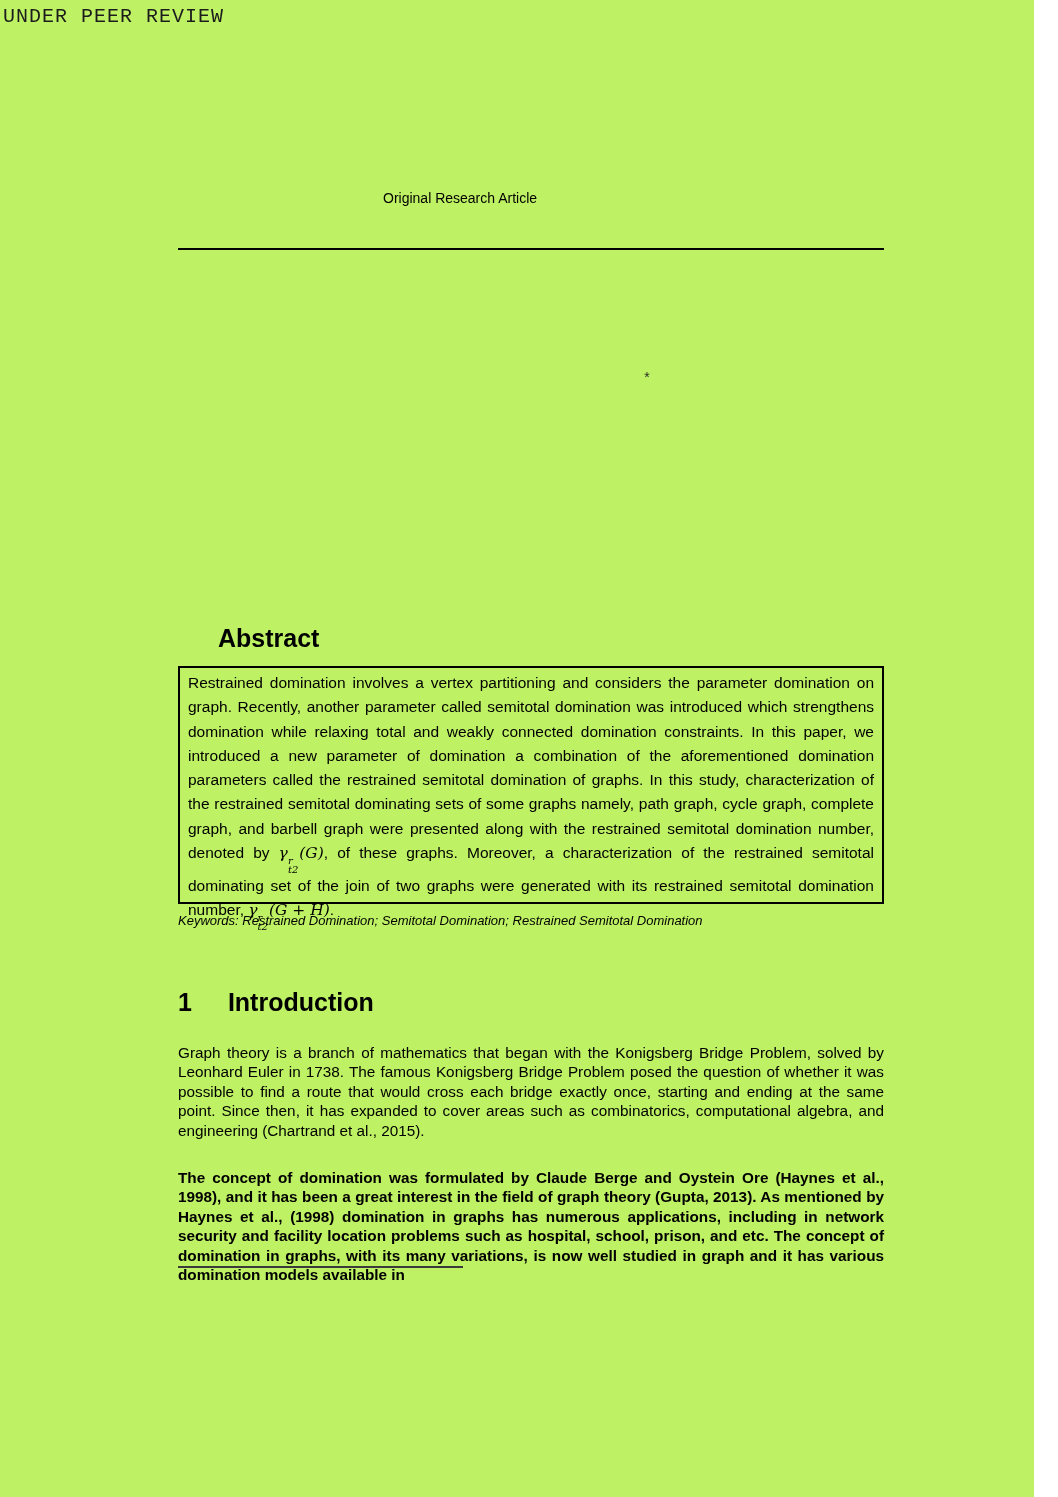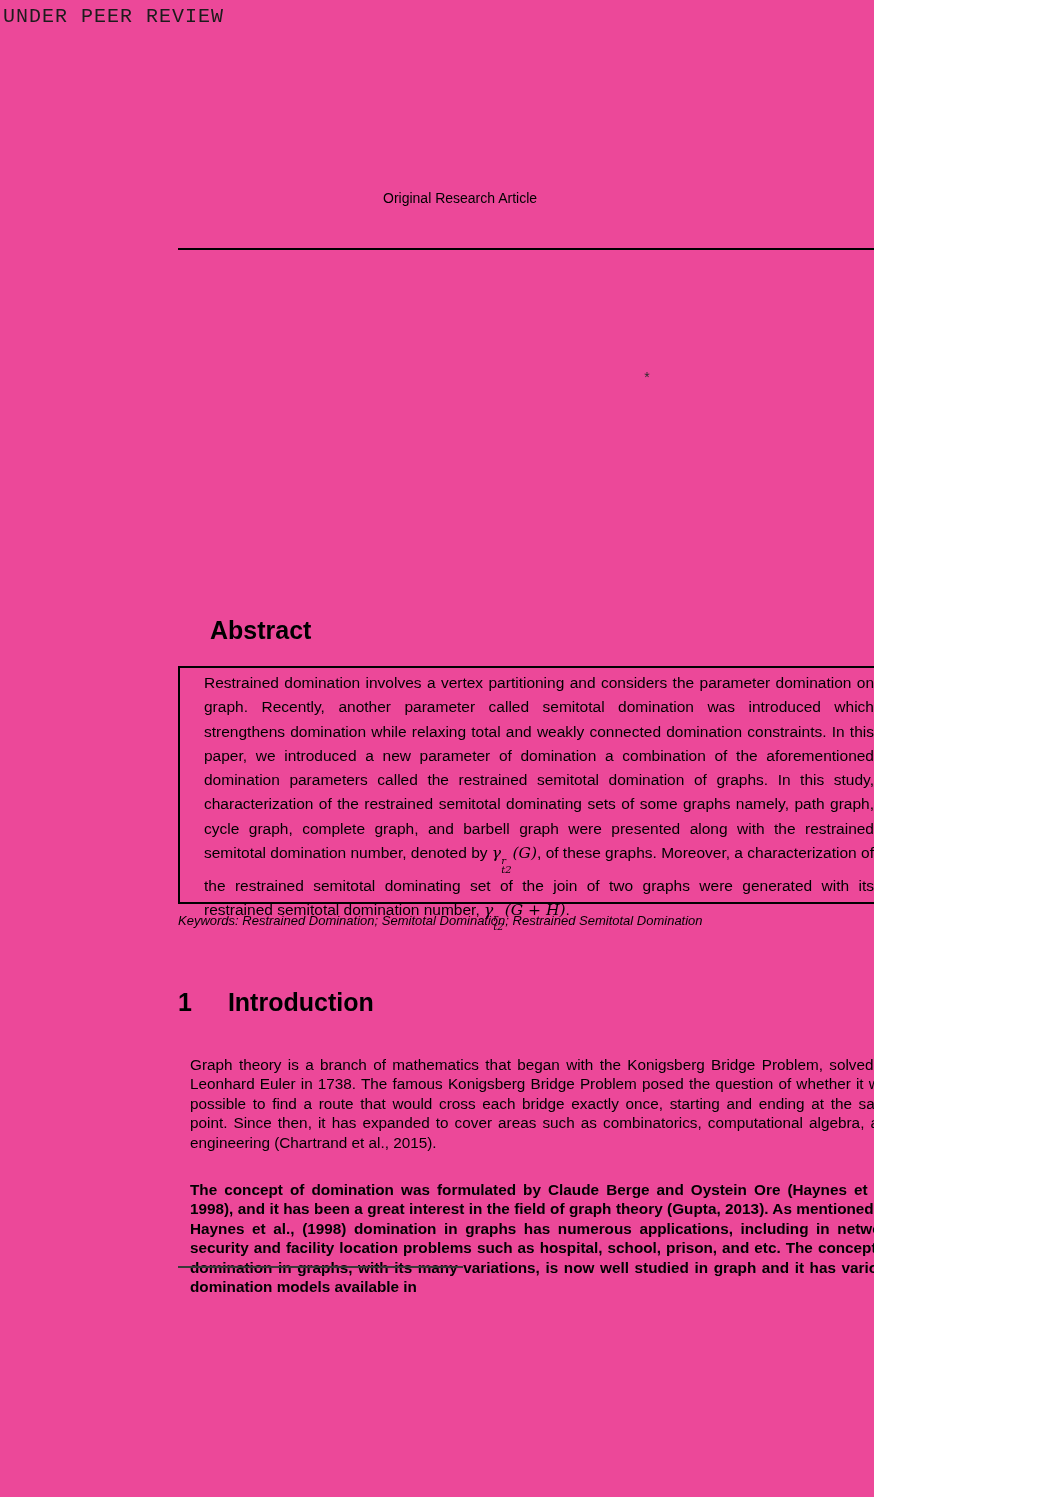--- a/index.html
+++ b/index.html
@@ -1,20 +1,20 @@
 <!DOCTYPE html>
 <html><head>
 <meta charset="utf-8">
 <style>
   html, body { margin: 0; padding: 0; background: #ffffff; }
   .page {
     position: relative;
-    width: 874px;
+    width: 1034px;
     height: 1497px;
-    background: #ec4899;
+    background: #bef264;
     color: #000000;
     font-family: "Liberation Sans", "DejaVu Sans", sans-serif;
     overflow: hidden;
   }
   .watermark {
     position: absolute;
     left: 3px;
     top: 5px;
     font-family: "Liberation Mono", "DejaVu Sans Mono", monospace;
     font-size: 20px;
@@ -54,33 +54,33 @@
     top: 369px;
     width: 14px;
     text-align: center;
     font-size: 14px;
     color: #2b2b2b;
   }
   .abstract-heading {
     position: absolute;
     left: 210px;
     top: 616px;
-    margin: 0;
+    margin: 8px;
     font-size: 25px;
     font-weight: 700;
   }
   .abstract-box {
     position: absolute;
     left: 178px;
     top: 666px;
     width: 706px;
     height: 238px;
     box-sizing: border-box;
     border: 2px solid #000;
-    padding: 3px 8px 4px 24px;
+    padding: 3px 8px 4px 8px;
     font-size: 15.5px;
     line-height: 24.3px;
     text-align: justify;
   }
   .math {
     font-family: "DejaVu Serif", "Liberation Serif", serif;
     font-style: italic;
     white-space: nowrap;
   }
   .supsub {
@@ -110,21 +110,21 @@
     left: 178px;
     top: 988px;
     font-size: 25px;
     font-weight: 700;
   }
   .sec-label { margin-left: 36px; }
   .body-para {
     position: absolute;
     left: 178px;
     width: 706px;
-    margin: 12px;
+    margin: 0;
     font-size: 15.3px;
     line-height: 19.4px;
     text-align: justify;
   }
   .para1 { top: 1043px; }
   .para2 { top: 1168px; font-weight: bold; }
   .footnote-rule {
     position: absolute;
     left: 178px;
     top: 1266px;

